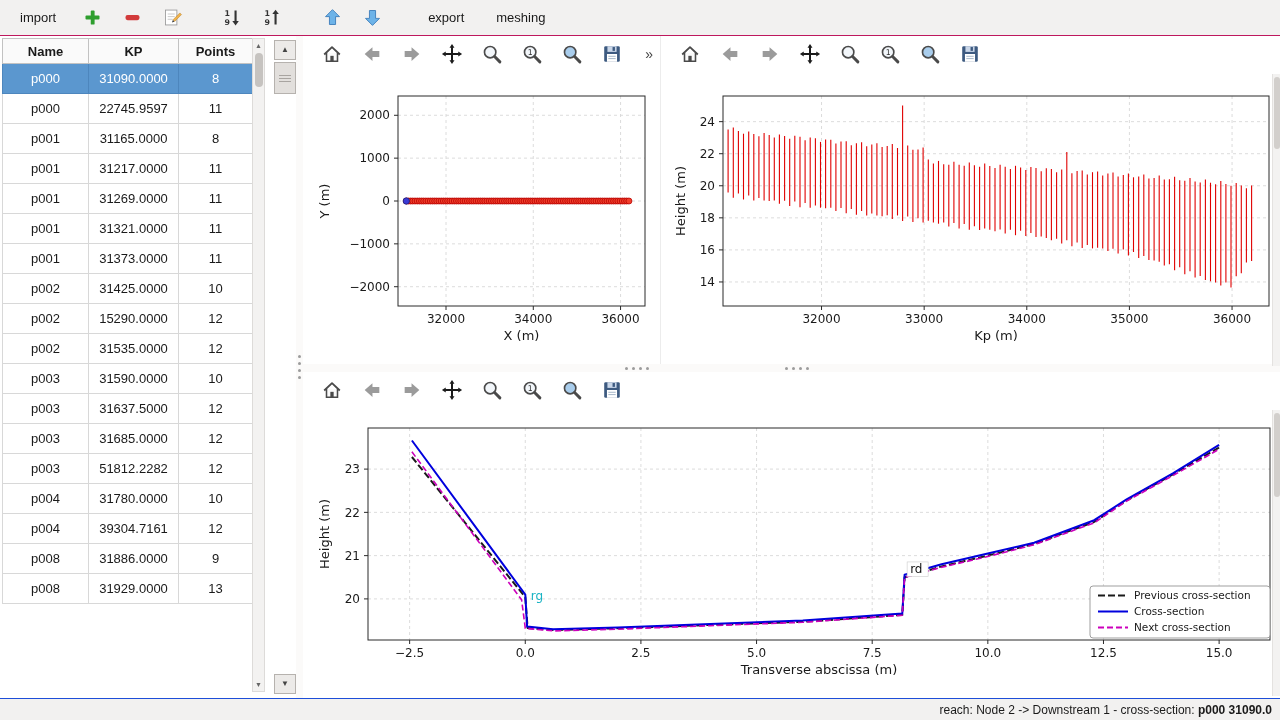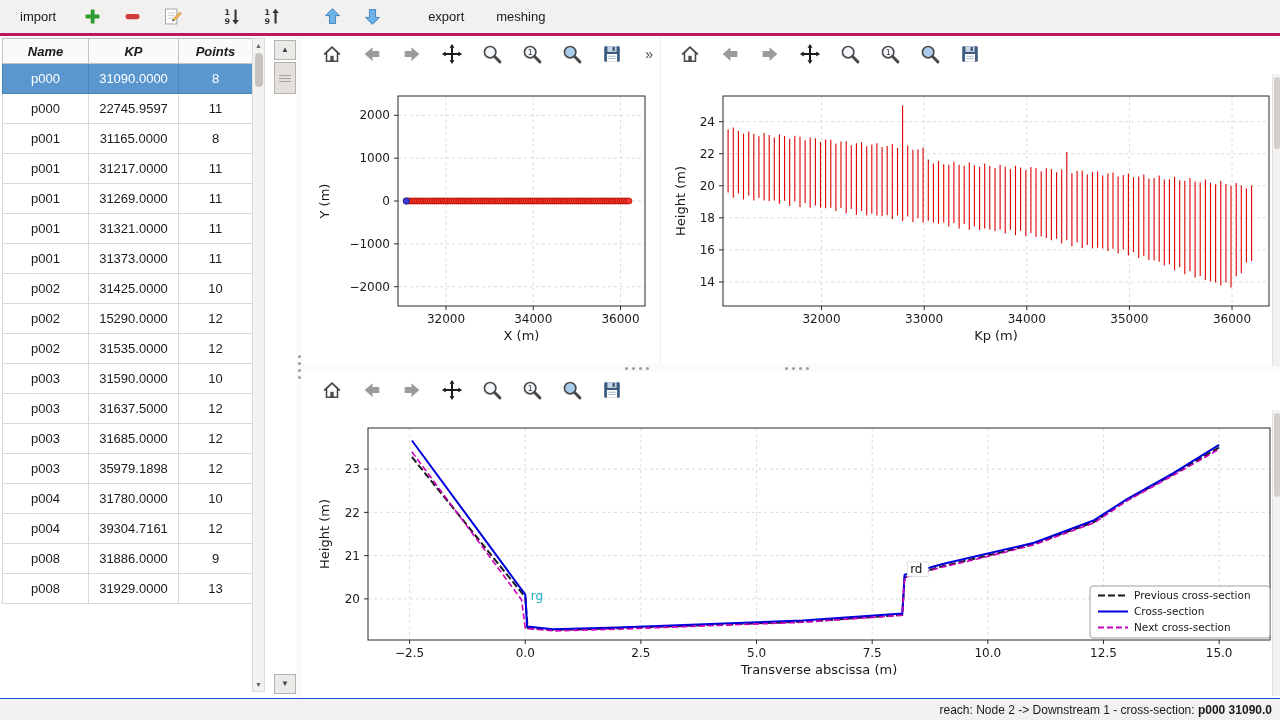--- a/index.html
+++ b/index.html
@@ -1,32 +1,32 @@
 <!DOCTYPE html>
 <html><head>
 <meta charset="utf-8">
 <style>
   html,body{margin:0;padding:0;background:#ffffff;}
   #app{position:relative;width:1280px;height:720px;overflow:hidden;background:#ffffff;
        font-family:"Liberation Sans","DejaVu Sans",sans-serif;font-size:13px;color:#1a1a1a;}
 
   
   .menubar{position:absolute;left:0;top:0;width:1280px;height:36px;background:#f2f1f0;
-           border-bottom:3px solid #be185d;display:flex;align-items:center;padding:0 10px;
+           border-bottom:1px solid #be185d;display:flex;align-items:center;padding:0 10px;
            box-sizing:border-box;gap:12px;}
   .menu-text{padding:4px 10px;cursor:default;}
   .tbtn{width:28px;height:28px;border:none;background:transparent;display:flex;align-items:center;
         justify-content:center;padding:0;}
   .tbtn svg{width:21px;height:21px;display:block;}
   .gapS{width:8px;}
 
   
   .left-panel{position:absolute;left:0;top:36px;width:296px;height:662px;background:#ffffff;}
   .xs-table{border-collapse:collapse;position:absolute;left:2px;top:2px;table-layout:fixed;}
-  .xs-table th{font-weight:bold;border:1px solid #c2c2c2;background:#fafafa;height:22px;font-size:13px;font-style:italic;}
+  .xs-table th{font-weight:bold;border:1px solid #c2c2c2;background:#fafafa;height:22px;font-size:13px;}
   .xs-table td{border:1px solid #d8d8d8;height:29px;text-align:center;font-size:13px;padding:0 2px;
                white-space:nowrap;overflow:hidden;background:#ffffff;}
   .xs-table tr.selected td{background:#5b97cf;color:#ffffff;border-color:#4d86bd;}
 
   .inner-scrollbar{position:absolute;left:252px;top:2px;width:13px;height:654px;background:#f3f2f1;
                    border:1px solid #dddbd9;box-sizing:border-box;}
   .sb-arrow{position:absolute;left:0;width:11px;height:11px;font-size:7px;color:#666;text-align:center;
             line-height:11px;}
   .inner-thumb{position:absolute;left:1.5px;top:14px;width:8px;height:34px;background:#c6c3c0;border-radius:4px;}
 
@@ -208,21 +208,21 @@
             <td>31637.5000</td>
             <td>12</td>
           </tr>
           <tr>
             <td>p003</td>
             <td>31685.0000</td>
             <td>12</td>
           </tr>
           <tr>
             <td>p003</td>
-            <td>35979.1898</td>
+            <td>51812.2282</td>
             <td>12</td>
           </tr>
           <tr>
             <td>p004</td>
             <td>31780.0000</td>
             <td>10</td>
           </tr>
           <tr>
             <td>p004</td>
             <td>39304.7161</td>

